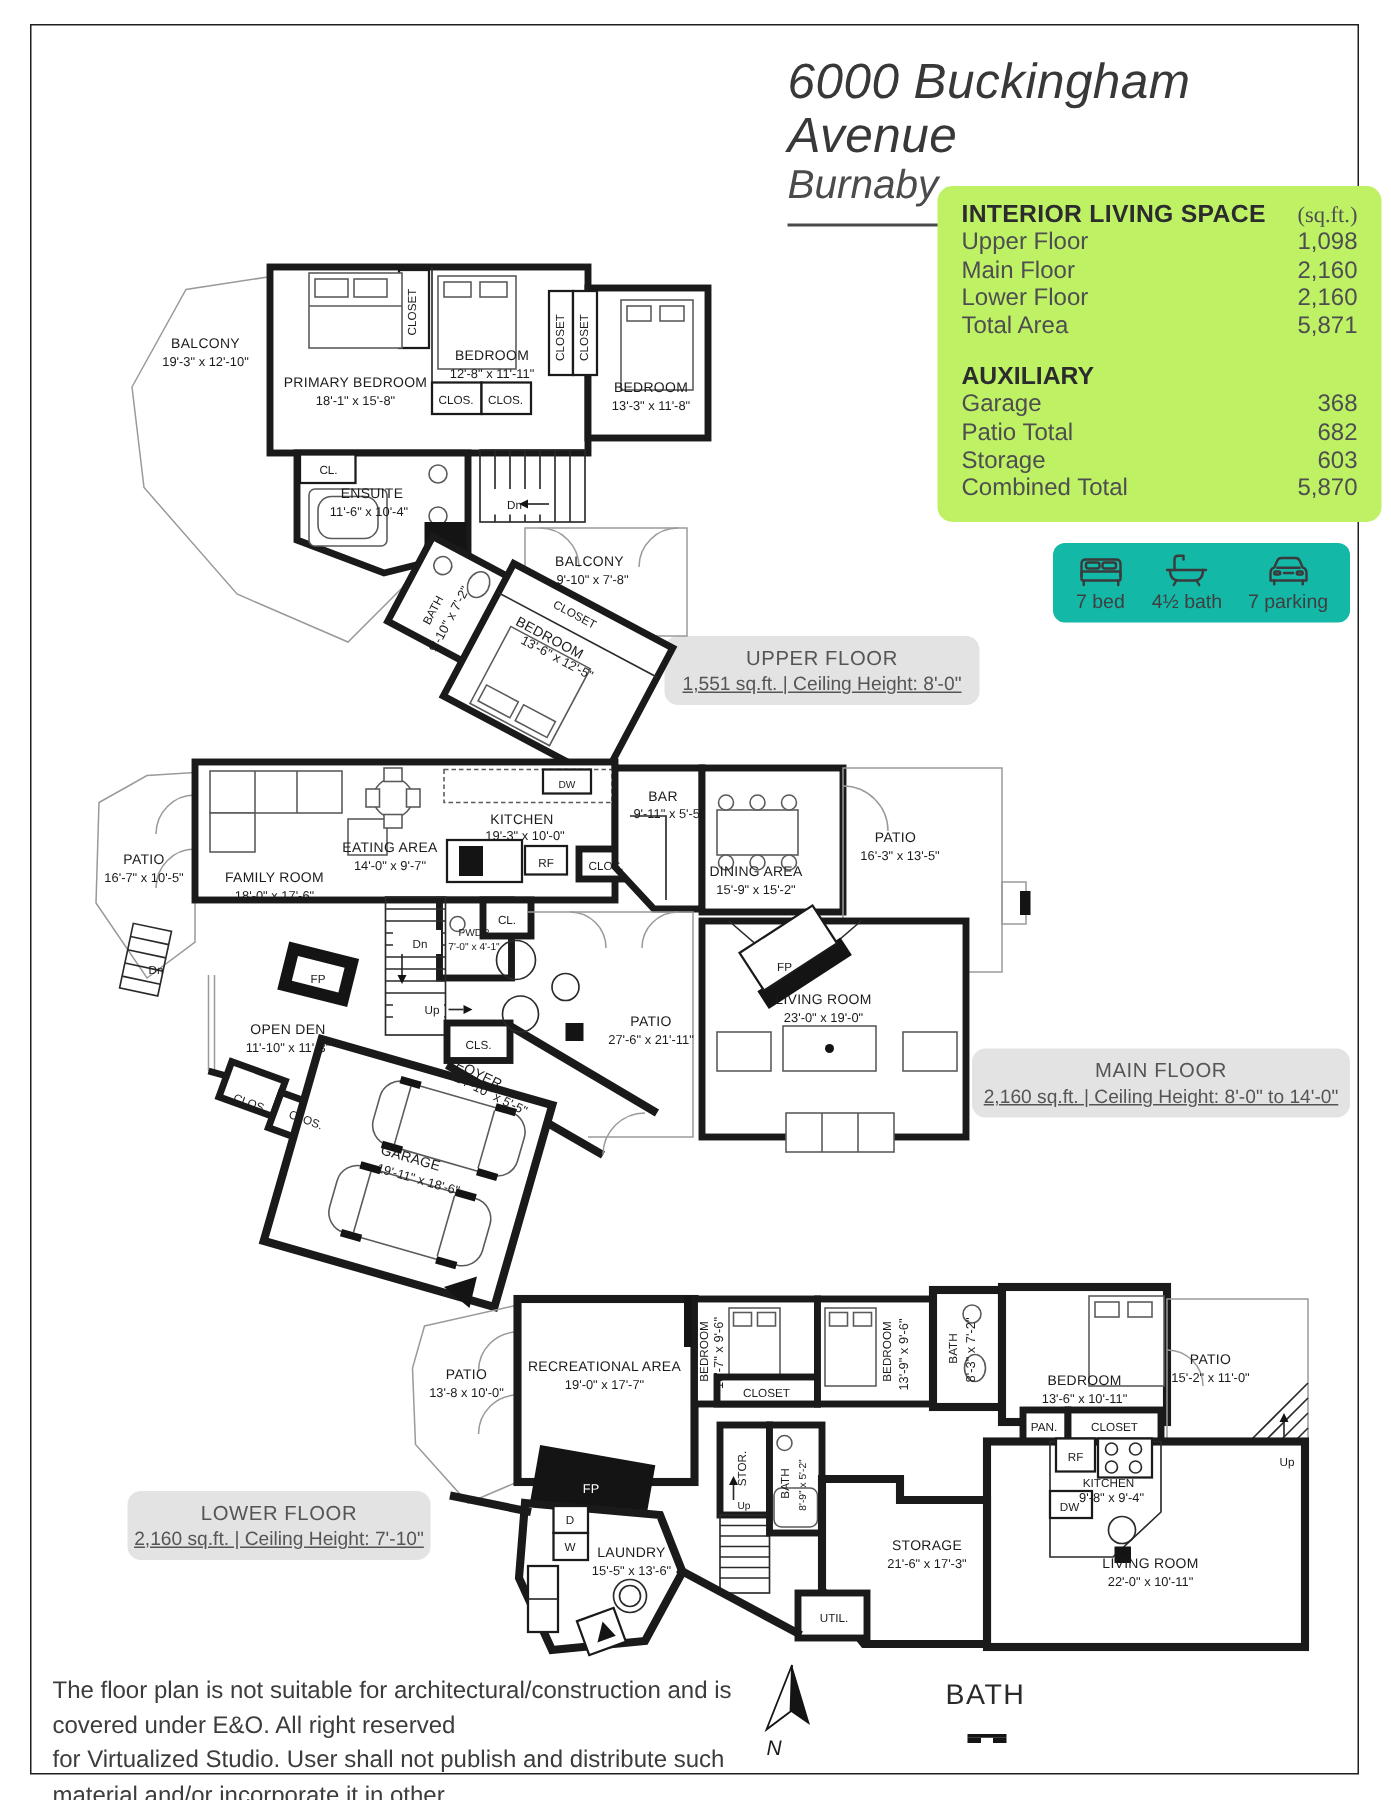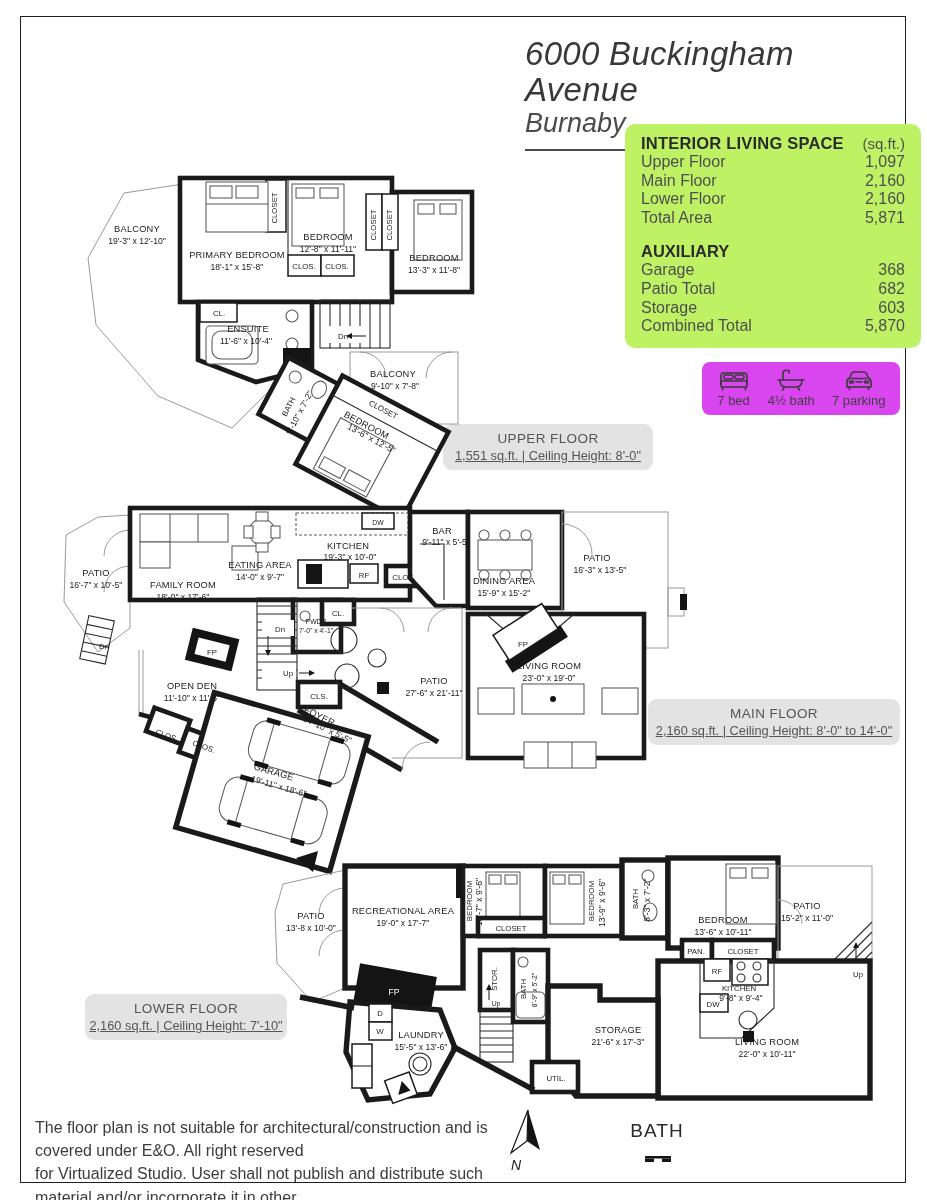--- a/index.html
+++ b/index.html
@@ -6,25 +6,25 @@
   body{width:927px;height:1200px;position:relative;font-family:"Liberation Sans",sans-serif;overflow:hidden;}
   .page-border{position:absolute;left:20px;top:16px;width:884px;height:1165px;border:1.5px solid #1f1f1f;}
   
   .header{position:absolute;left:525px;top:36px;width:373px;border-bottom:2px solid #4a4a4c;padding-bottom:10px;font-style:italic;}
   .header .title{font-size:33px;color:#38383a;letter-spacing:.3px;line-height:1.08;}
   .header .city{font-size:27px;color:#4b4b4d;margin-top:1px;}
   
   .stats{position:absolute;left:597px;top:124px;width:264px;background:#bef264;border-radius:10px;padding:10px 16px 12px 16px;margin-left:28px;}
   .stitle-row{display:flex;justify-content:space-between;align-items:baseline;}
   .stitle{font-weight:bold;font-size:16.5px;color:#2c2c2e;letter-spacing:.2px;}
-  .sunit{font-size:15px;color:#4e4e50;}
+  .sunit{font-size:15px;color:#4e4e50;font-family:Liberation Serif, serif;}
   .srow{display:flex;justify-content:space-between;font-size:16px;color:#4e4e50;line-height:18.6px;}
   .aux-title{font-weight:bold;font-size:16.5px;color:#2c2c2e;margin-top:15px;line-height:19px;}
   
-  .features{position:absolute;left:702px;top:362px;width:186px;background:#d946ef;border-radius:8px;padding:6px 6px 7px 6px;display:flex;justify-content:space-around;}
+  .features{position:absolute;left:702px;top:362px;width:186px;background:#14b8a6;border-radius:8px;padding:6px 6px 7px 6px;display:flex;justify-content:space-around;}
   .feat{text-align:center;}
   .feat .flab{font-size:13px;color:#3f3f41;margin-top:1px;white-space:nowrap;}
   .feat svg{display:block;margin:0 auto;}
   
   .flabel{position:absolute;background:#e3e3e3;border-radius:9px;text-align:center;color:#555558;padding-top:7px;}
   .flabel .l1{font-size:13.5px;letter-spacing:.4px;}
   .flabel .l2{font-size:12.8px;margin-top:2px;text-decoration:underline;}
   #flabel-upper{left:443px;top:424px;width:210px;height:39px;}
   #flabel-main{left:648px;top:699px;width:252px;height:39px;}
   #flabel-lower{left:85px;top:994px;width:202px;height:39px;}
@@ -58,21 +58,21 @@
   <div class="city">Burnaby</div>
 </div>
 
 <div class="stats">
   <div class="stitle-row">
     <span class="stitle">INTERIOR LIVING SPACE</span>
     <span class="sunit">(sq.ft.)</span>
   </div>
   <div class="srow">
       <span>Upper Floor</span>
-      <span>1,097</span>
+      <span>1,098</span>
     </div>
   <div class="srow">
       <span>Main Floor</span>
       <span>2,160</span>
     </div>
   <div class="srow">
       <span>Lower Floor</span>
       <span>2,160</span>
     </div>
   <div class="srow">

